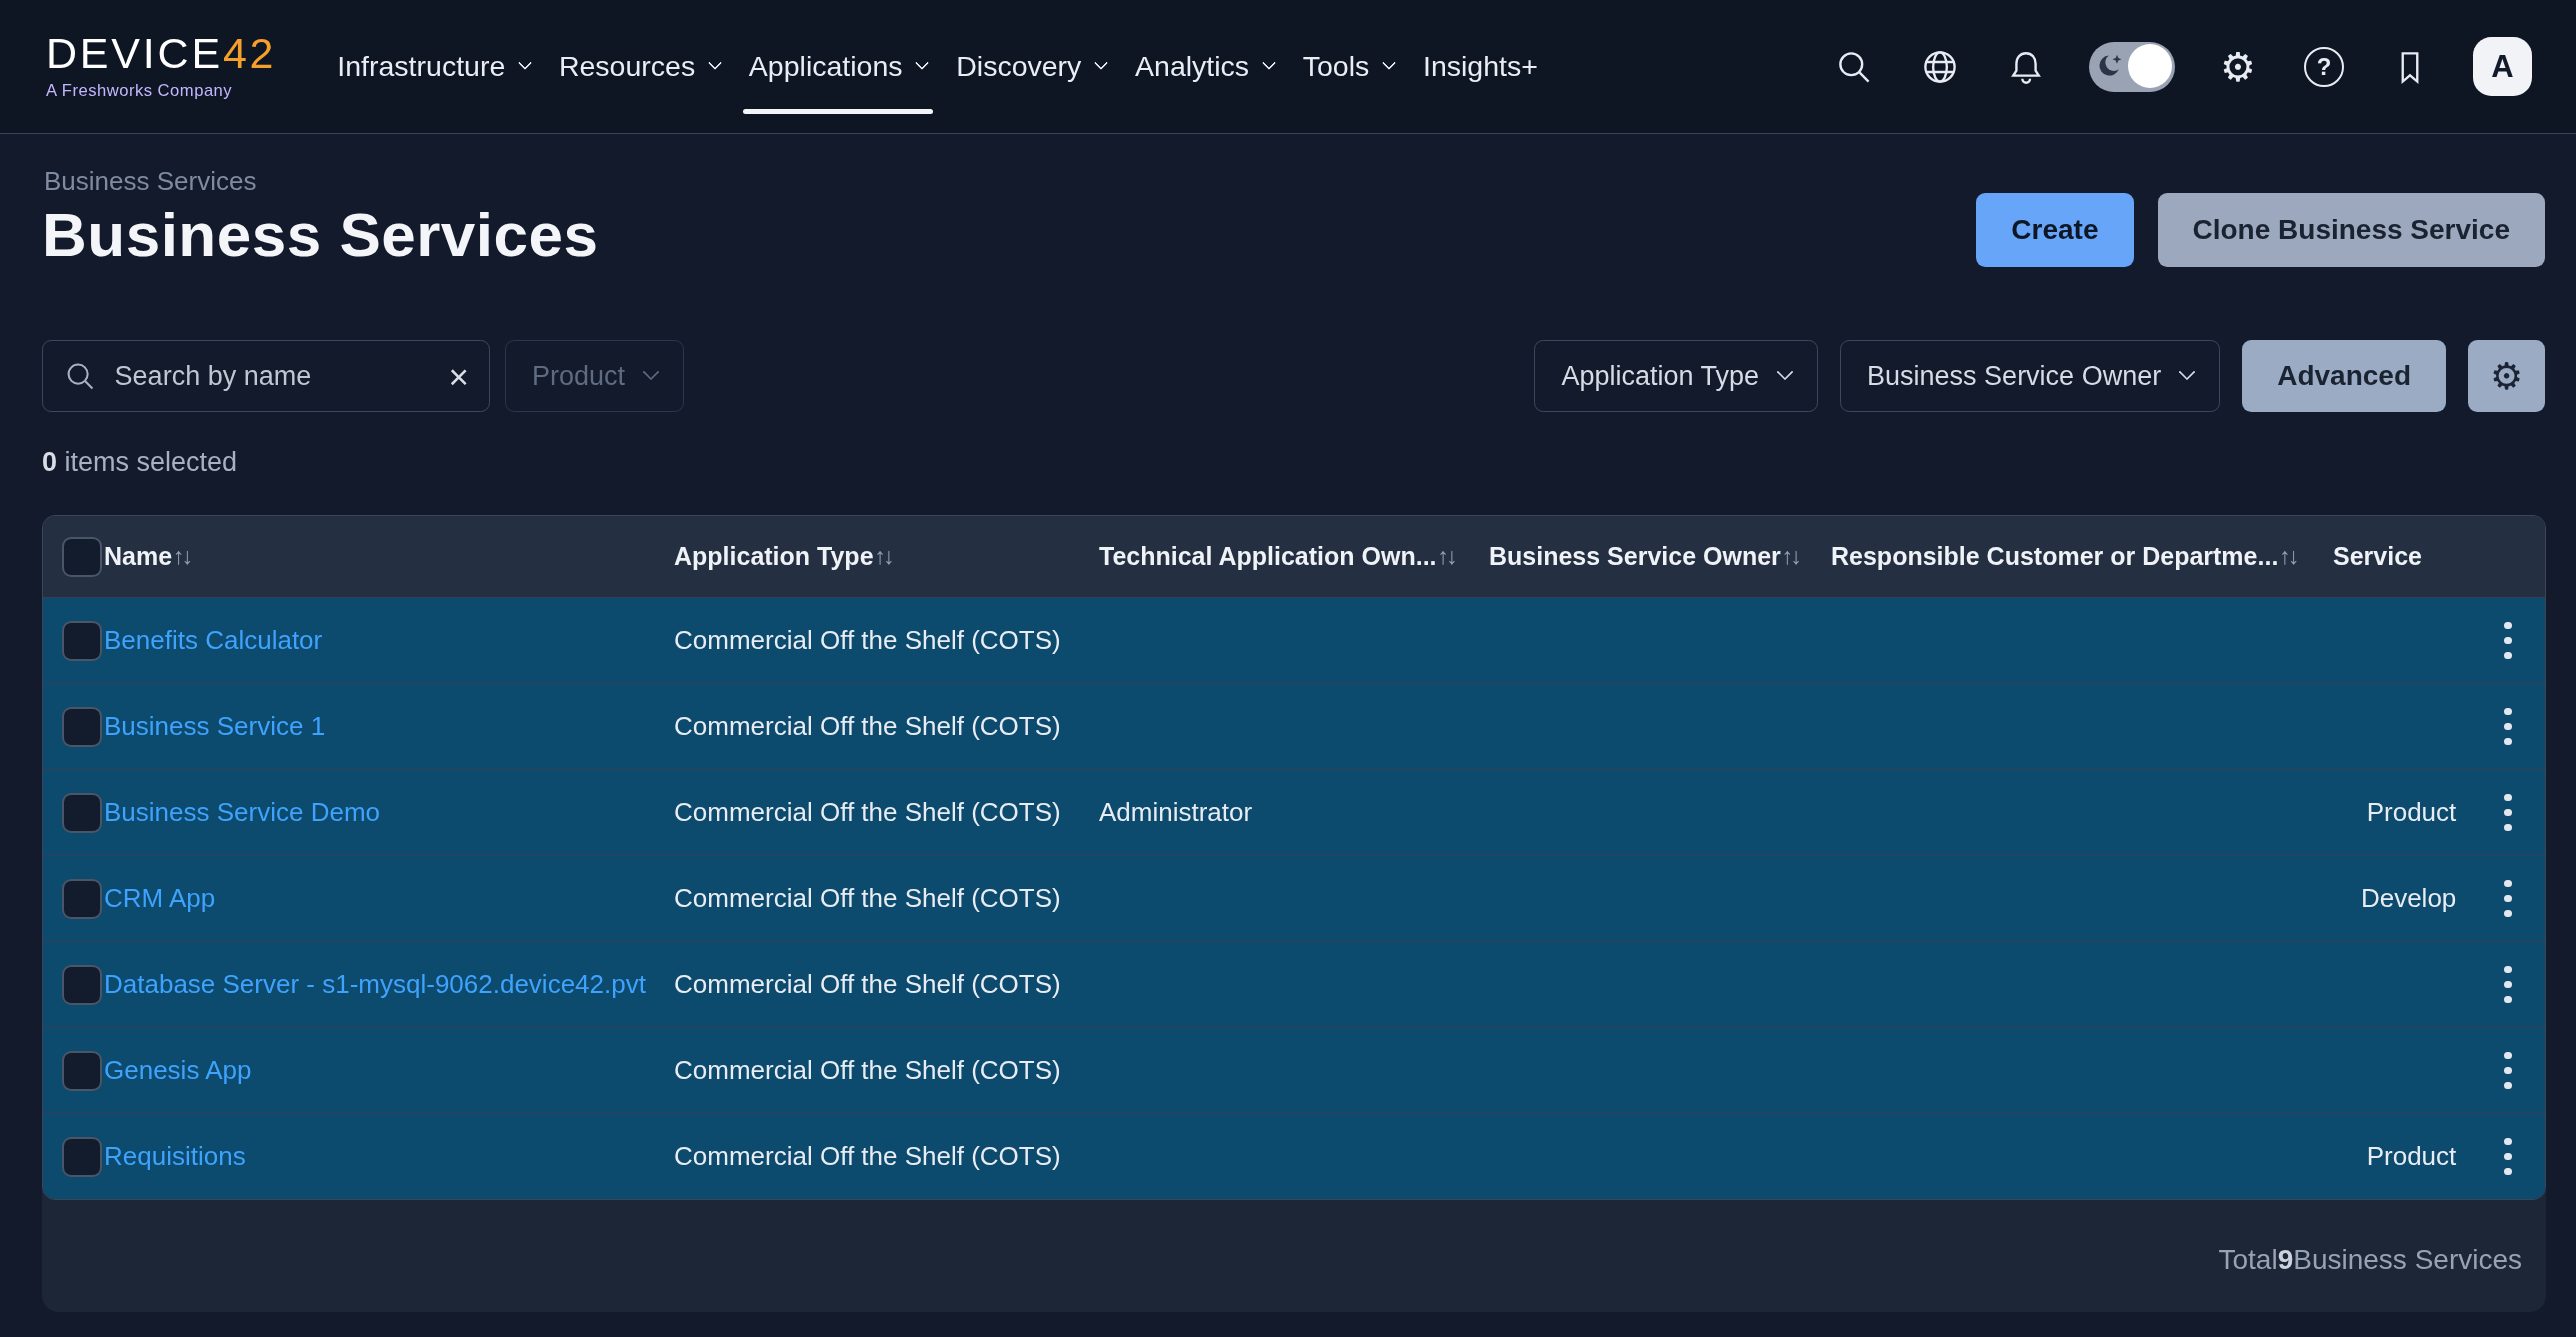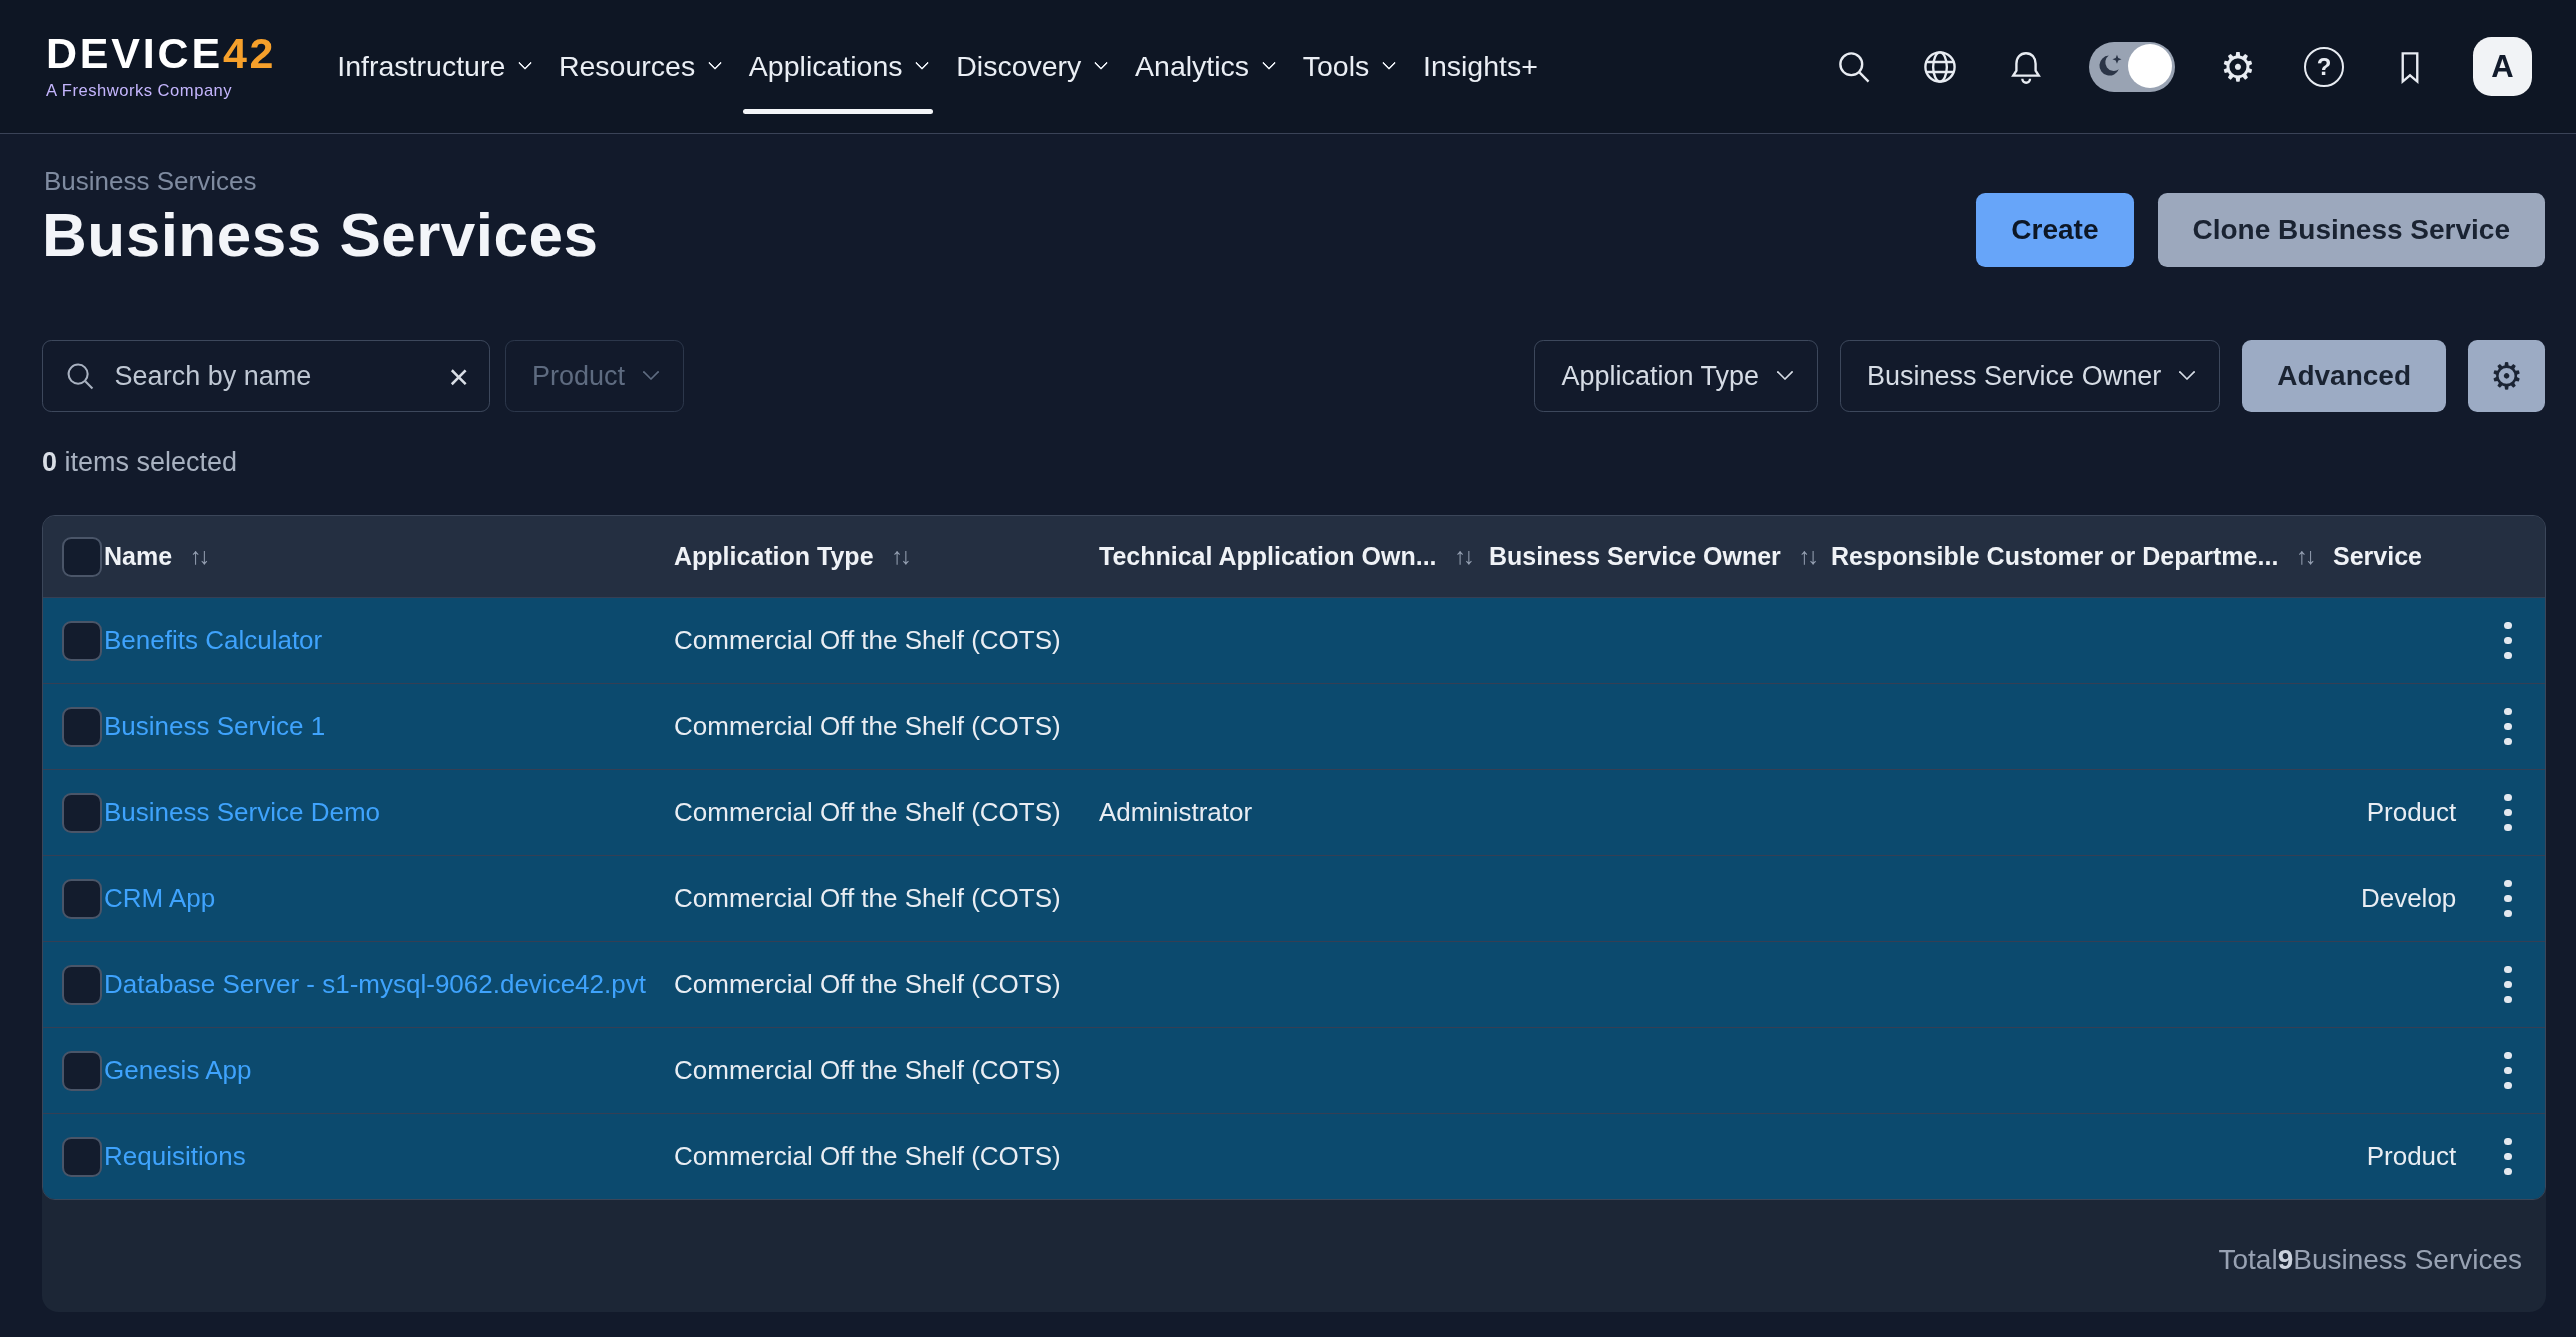--- a/index.html
+++ b/index.html
@@ -12,21 +12,21 @@
     position:relative;
   }
 
   
   .topnav {
     position:absolute; top:0; left:0; width:2576px; height:134px;
     background:#0E1624; border-bottom:1.8px solid #3A4357;
     display:flex; align-items:center;
   }
   .logo { margin-left:46px; display:flex; flex-direction:column; cursor:pointer; }
-  .logo-line { font-weight:bold; font-size:43px; letter-spacing:2.8px; line-height:1; }
+  .logo-line { font-weight:normal; font-size:43px; letter-spacing:2.8px; line-height:1; }
   .logo-brand { color:#FFFFFF; }
   .logo-accent { color:#F6A02B; }
   .logo-sub { font-size:16.6px; color:#c4b5fd; margin-top:5.5px; letter-spacing:0.5px; }
 
   .nav { display:flex; align-items:center; gap:29px; margin-left:61px; }
   .nav-item { position:relative; display:flex; align-items:center; font-size:28.5px; color:#EAEEF4; cursor:pointer; }
   .nav-item .chev { width:10px; height:10px; border-right:2.8px solid #EAEEF4; border-bottom:2.8px solid #EAEEF4; transform:rotate(45deg); margin-left:14.7px; margin-top:-7.4px; border-radius:0.9px; }
   .nav-item.active::after { content:""; position:absolute; left:-5.5px; right:-5.5px; bottom:-31px; height:4.6px; background:#F3F5F8; border-radius:2.8px; }
 
   .nav-right { position:absolute; right:44px; display:flex; align-items:center; gap:40px; }
@@ -69,21 +69,21 @@
   .selected-line b { color:#D9DEE6; }
 
   
   .panel { position:absolute; top:515px; left:42px; width:2504px; height:797px; background:#1C2636; border-radius:16.6px; }
   .table-card { position:absolute; top:0; left:0; width:2504px; border:1.8px solid #3B4659; border-radius:13px; overflow:hidden; background:#202A3B; }
   .thead, .trow { display:grid; grid-template-columns:61px 570px 425px 390px 342px 502px 138px 1fr; align-items:center; }
   .thead { height:81px; background:#242F41; font-weight:bold; font-size:25px; color:#EFF2F6; }
   .trow { height:86px; border-top:1.8px solid #353F54; font-size:26px; color:#E9EDF3; background:#0c4a6e; }
   .cell-check { display:flex; justify-content:center; padding-left:16.6px; }
   .checkbox { width:40px; height:40px; border:2.8px solid #4A5568; border-radius:9.2px; background:#131C2D; cursor:pointer; }
-  .th { display:flex; align-items:center; gap:18px; white-space:nowrap; overflow:hidden;text-align:center; }
+  .th { display:flex; align-items:center; gap:1px; white-space:nowrap; overflow:hidden;text-align:center; }
   .sort { font-size:23px; color:#95A0B2; letter-spacing:-2.8px; cursor:pointer; font-weight:normal; }
   .cell { white-space:nowrap; overflow:hidden; }
   .cell.svc { text-align:right; padding-right:14.7px; }
   .link { color:#3FA3FD; cursor:pointer; text-decoration:none; }
   .cell-kebab { display:flex; justify-content:center; }
   .kebab { display:flex; flex-direction:column; gap:7.4px; cursor:pointer; padding:5.5px; }
   .kebab i { width:7.4px; height:7.4px; border-radius:50%; background:#E3E8EF; display:block; }
 
   .panel-footer { position:absolute; bottom:0; right:24px; height:105px; display:flex; align-items:center; font-size:28px; color:#98A2B3; }
   .panel-footer b { color:#CBD2DD; }

